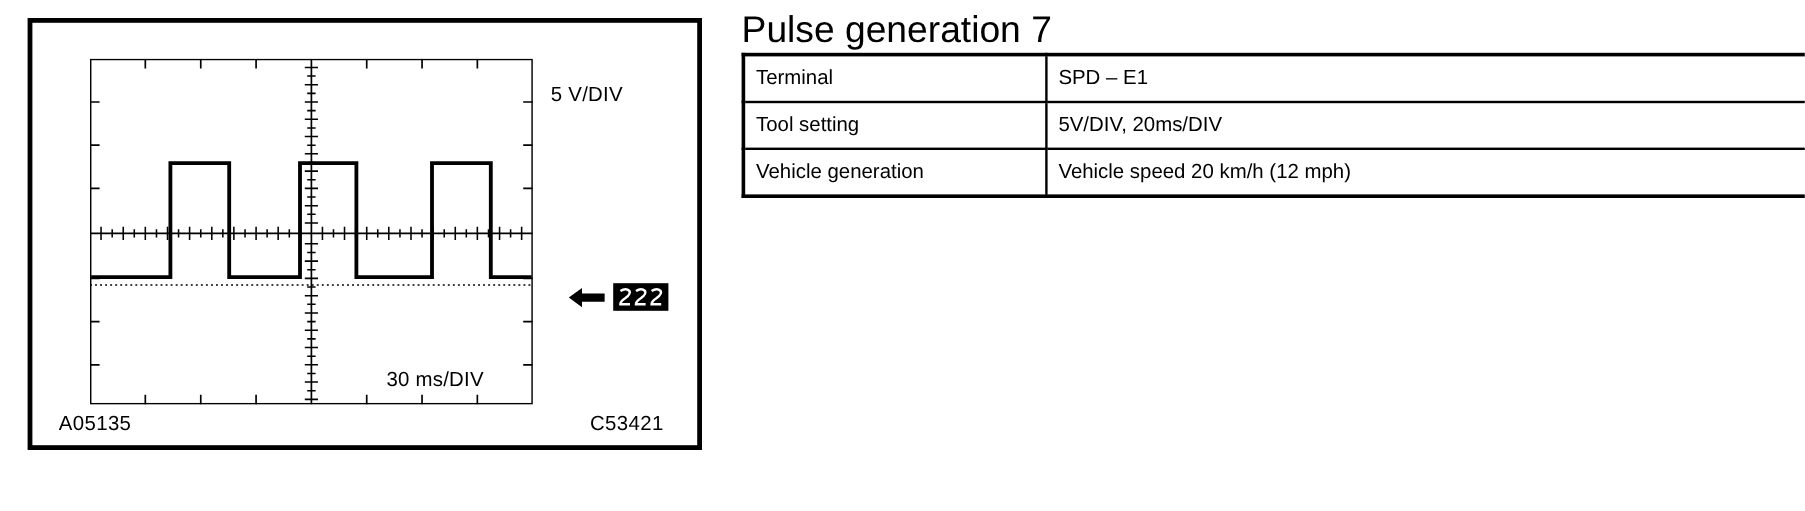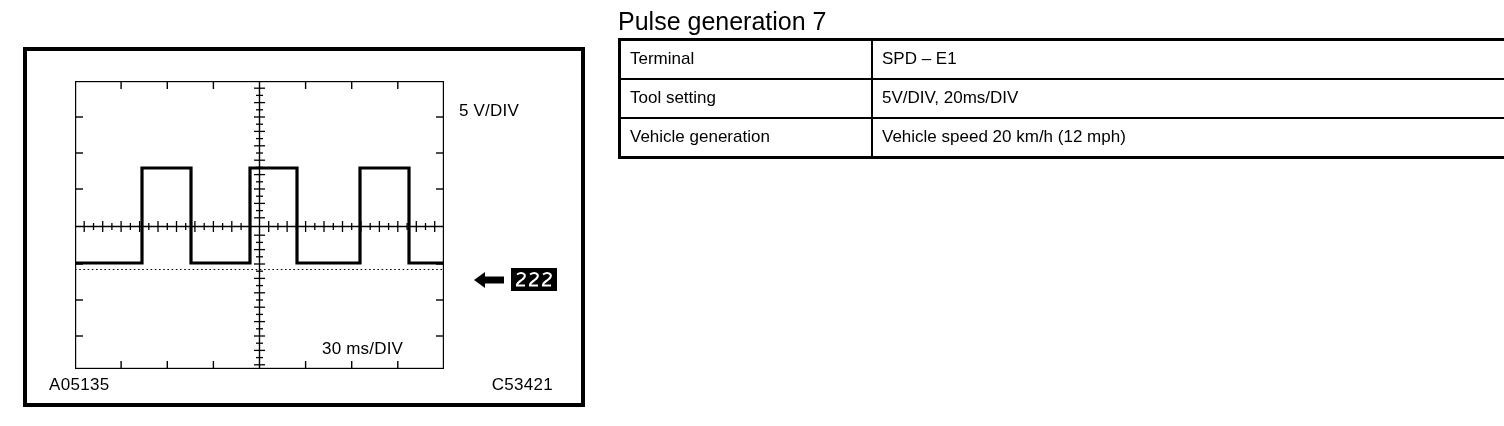--- a/index.html
+++ b/index.html
@@ -21,21 +21,20 @@
   
   #scope-figure {
     position: absolute;
     left: 23px;
     top: 15px;
     width: 562px;
     height: 360px;
     box-sizing: border-box;
     border: 4px solid #000;
     background: #fff;
-    margin-top: 32px;
   }
 
   #scope-screen {
     position: absolute;
     left: 48px;   
     top: 30px;    
     width: 369px; 
     height: 288px;
   }
 
@@ -79,21 +78,21 @@
   }
 
   
   #reference-panel {
     position: absolute;
     left: 618px;
     top: 8px;
     width: 870px;
   }
   #page-title {
-    font-size: 25px;
+    font-size: 31px;
     font-family: "Liberation Sans", sans-serif;
     line-height: 1.1;
     margin: 0 0 2px 0;
     font-weight: normal;
     white-space: nowrap;
   }
   #reference-heading {
     font-size: 23px;
     font-family: "Liberation Sans", sans-serif;
     font-weight: bold;

